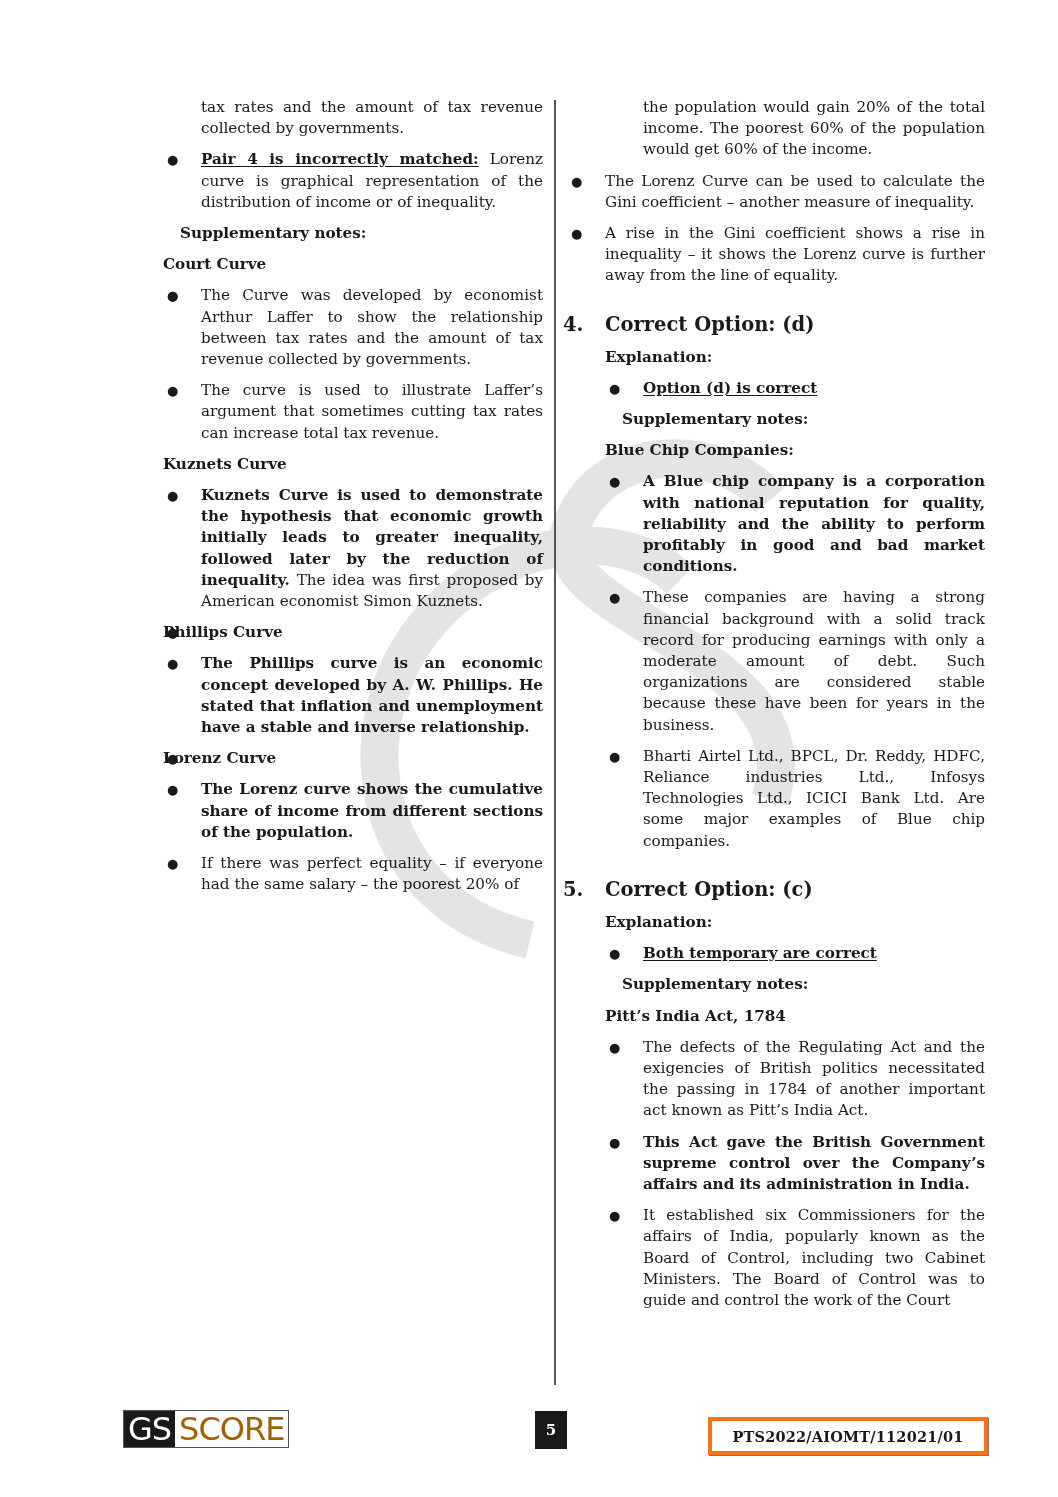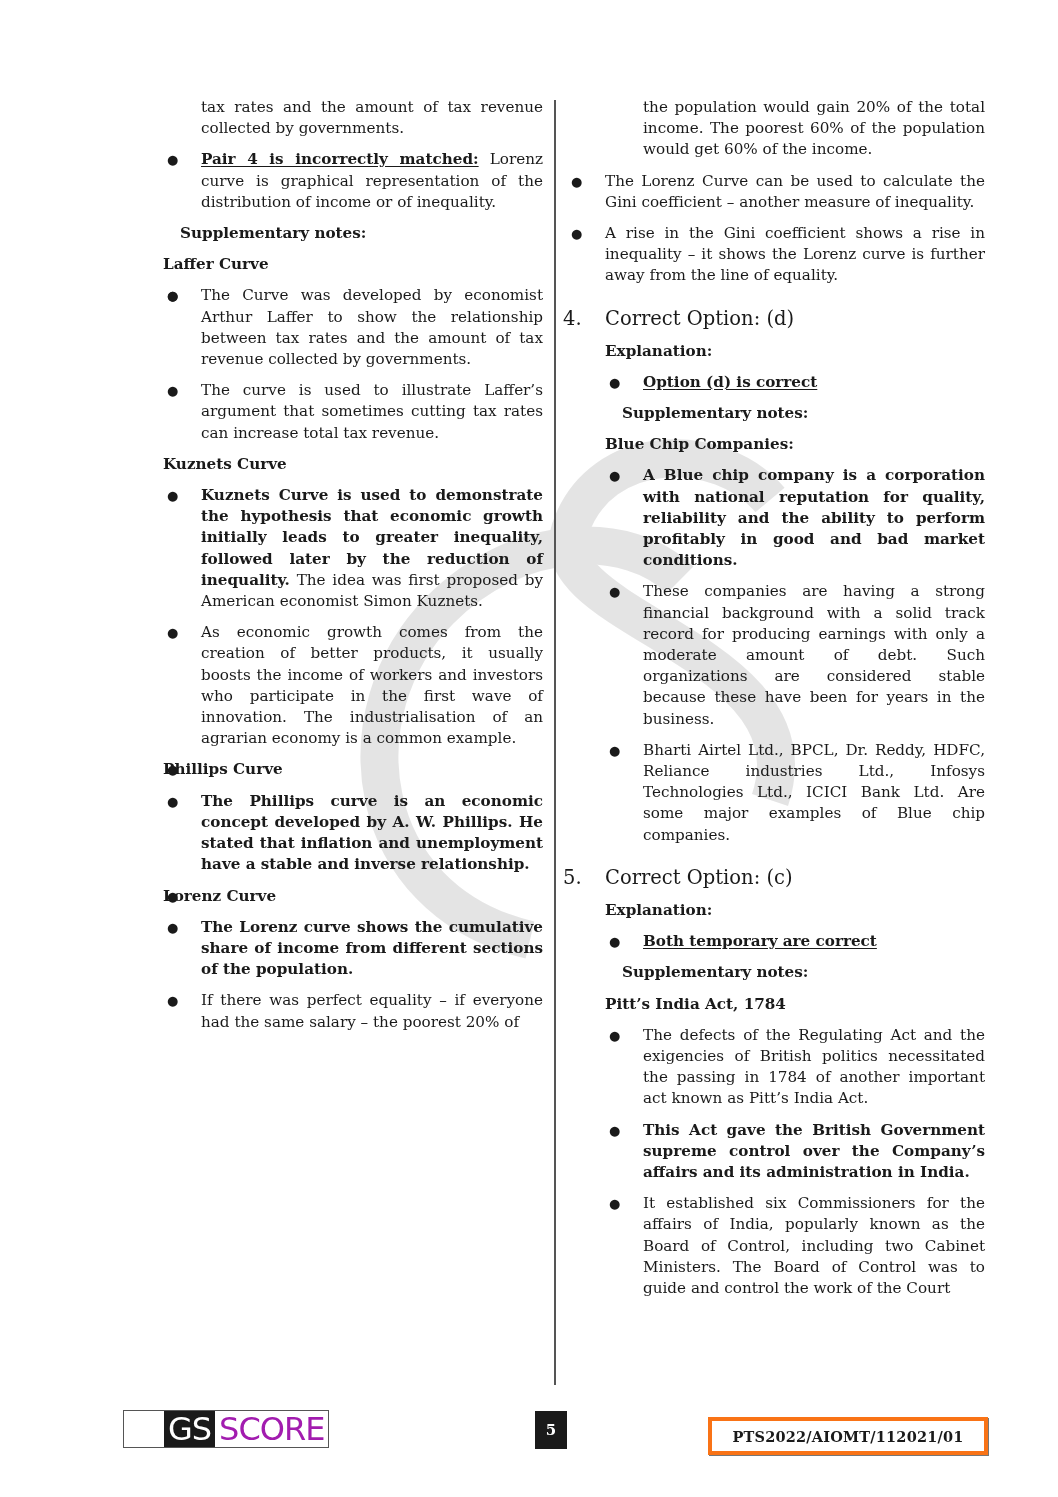--- a/index.html
+++ b/index.html
@@ -12,27 +12,27 @@
   .col-right { left: 605px; }
   .divider { position: absolute; left: 554px; top: 100px; width: 2px; height: 1285px; background: #555; }
   p { margin: 0; }
   .cont { padding-left: 38px; text-align: justify; margin-bottom: 10px; }
   .bullet { position: relative; padding-left: 38px; text-align: justify; margin-bottom: 10px; }
   .bullet .dot { position: absolute; left: 4px; top: 0; font-size: 13px; }
   .bold { font-weight: bold; }
   .u { text-decoration: underline; text-underline-offset: 2px; }
   .sub-h { font-weight: bold; margin: 2px 0 10px 0; }
   .sup-h { font-weight: bold; text-underline-offset: 2px; margin: 4px 0 10px 17px; }
-  .q-head { position: relative; font-weight: normal; font-size: 19.5px; line-height: 24px; margin: 20px 0 10px -42px; }
+  .q-head { position: relative; font-weight: bold; font-size: 19.5px; line-height: 24px; margin: 26px 0 10px -42px; }
   .q-head .num { display: inline-block; width: 42px; }
   .expl { font-weight: bold; margin-bottom: 10px; }
   .footer-logo { position: absolute; left: 123px; top: 1410px; height: 36px; border: 1px solid #555;
-                 display: flex; font-family: "DejaVu Sans", "Liberation Sans", sans-serif; font-size: 32px; line-height: 36px; padding-left: 40px; }
+                 display: flex; font-family: "DejaVu Sans", "Liberation Sans", sans-serif; font-size: 32px; line-height: 36px; }
   .logo-gs { background: #1a1a1a; color: #fff; padding: 0 4px; letter-spacing: -1px; }
-  .logo-score { color: #a21caf; padding: 0 4px; letter-spacing: -1px; }
+  .logo-score { color: #a16207; padding: 0 4px; letter-spacing: -1px; }
   .page-num { position: absolute; left: 535px; top: 1411px; width: 32px; height: 38px; background: #1a1a1a; color: #fff;
               font-weight: bold; font-size: 15px; display: flex; align-items: center; justify-content: center; }
   .code-box { position: absolute; left: 708px; top: 1417px; width: 272px; height: 30px; border: 4px solid #f97316;
               box-shadow: 1px 1px 0 #777; display: flex; align-items: center; justify-content: center;
               font-weight: bold; font-size: 14.5px; letter-spacing: 0.2px; }
 </style>
 </head>
 <body>
 
 <svg class="watermark" viewBox="0 0 600 700">
@@ -45,41 +45,40 @@
 <div class="col col-left">
   <p class="cont">tax rates and the amount of tax revenue collected by governments.</p>
 
   <div class="bullet">
     <span class="dot">●</span>
     <span class="bold u">Pair 4 is incorrectly matched:</span><span> Lorenz curve is graphical representation of the distribution of income or of inequality.</span>
   </div>
 
   <p class="sup-h">Supplementary notes:</p>
 
-  <p class="sub-h">Laffer Curve</p>
+  <p class="sub-h">Court Curve</p>
   <div class="bullet bold">
     <span class="dot">●</span>
   </div>
   <div class="bullet">
     <span class="dot">●</span>
     <span>The Curve was developed by economist Arthur Laffer to show the relationship between tax rates and the amount of tax revenue collected by governments.</span>
   </div>
   <div class="bullet">
     <span class="dot">●</span>
     <span>The curve is used to illustrate Laffer’s argument that sometimes cutting tax rates can increase total tax revenue.</span>
   </div>
 
   <p class="sub-h">Kuznets Curve</p>
   <div class="bullet">
     <span class="dot">●</span>
     <span class="bold">Kuznets Curve is used to demonstrate the hypothesis that economic growth initially leads to greater inequality, followed later by the reduction of inequality.</span><span> The idea was first proposed by American economist Simon Kuznets.</span>
   </div>
   <div class="bullet">
     <span class="dot">●</span>
-    <span>As economic growth comes from the creation of better products, it usually boosts the income of workers and investors who participate in the first wave of innovation. The industrialisation of an agrarian economy is a common example.</span>
   </div>
   <div class="bullet">
     <span class="dot">●</span>
   </div>
 
   <p class="sub-h">Phillips Curve</p>
   <div class="bullet bold">
     <span class="dot">●</span>
     <span>The Phillips curve is an economic concept developed by A. W. Phillips. He stated that inflation and unemployment have a stable and inverse relationship.</span>
   </div>

